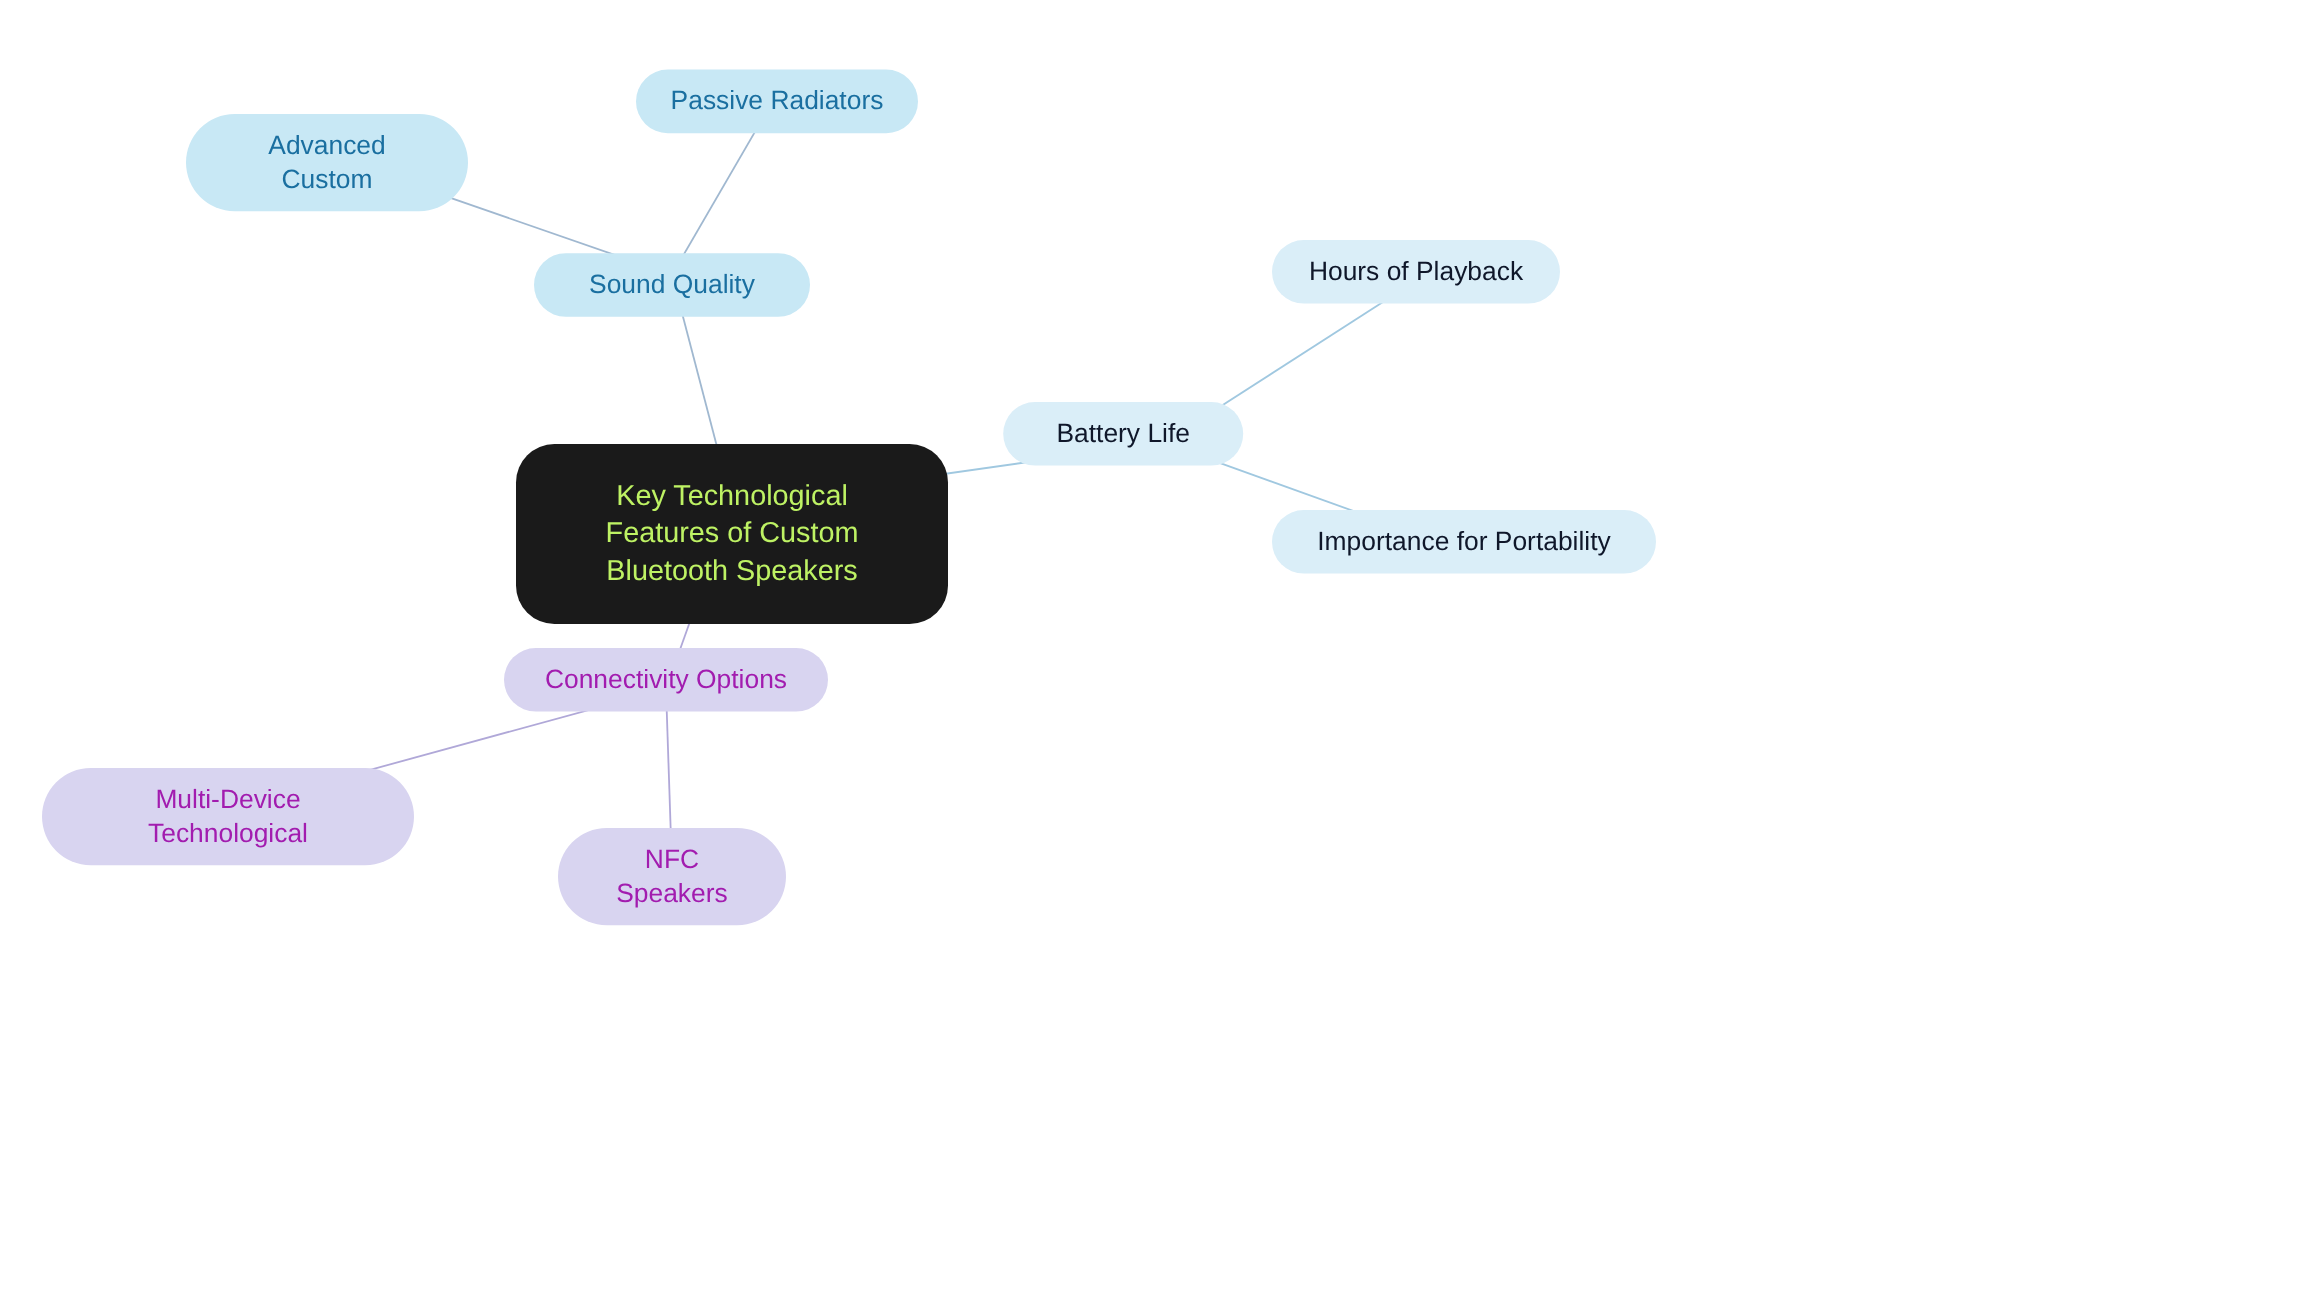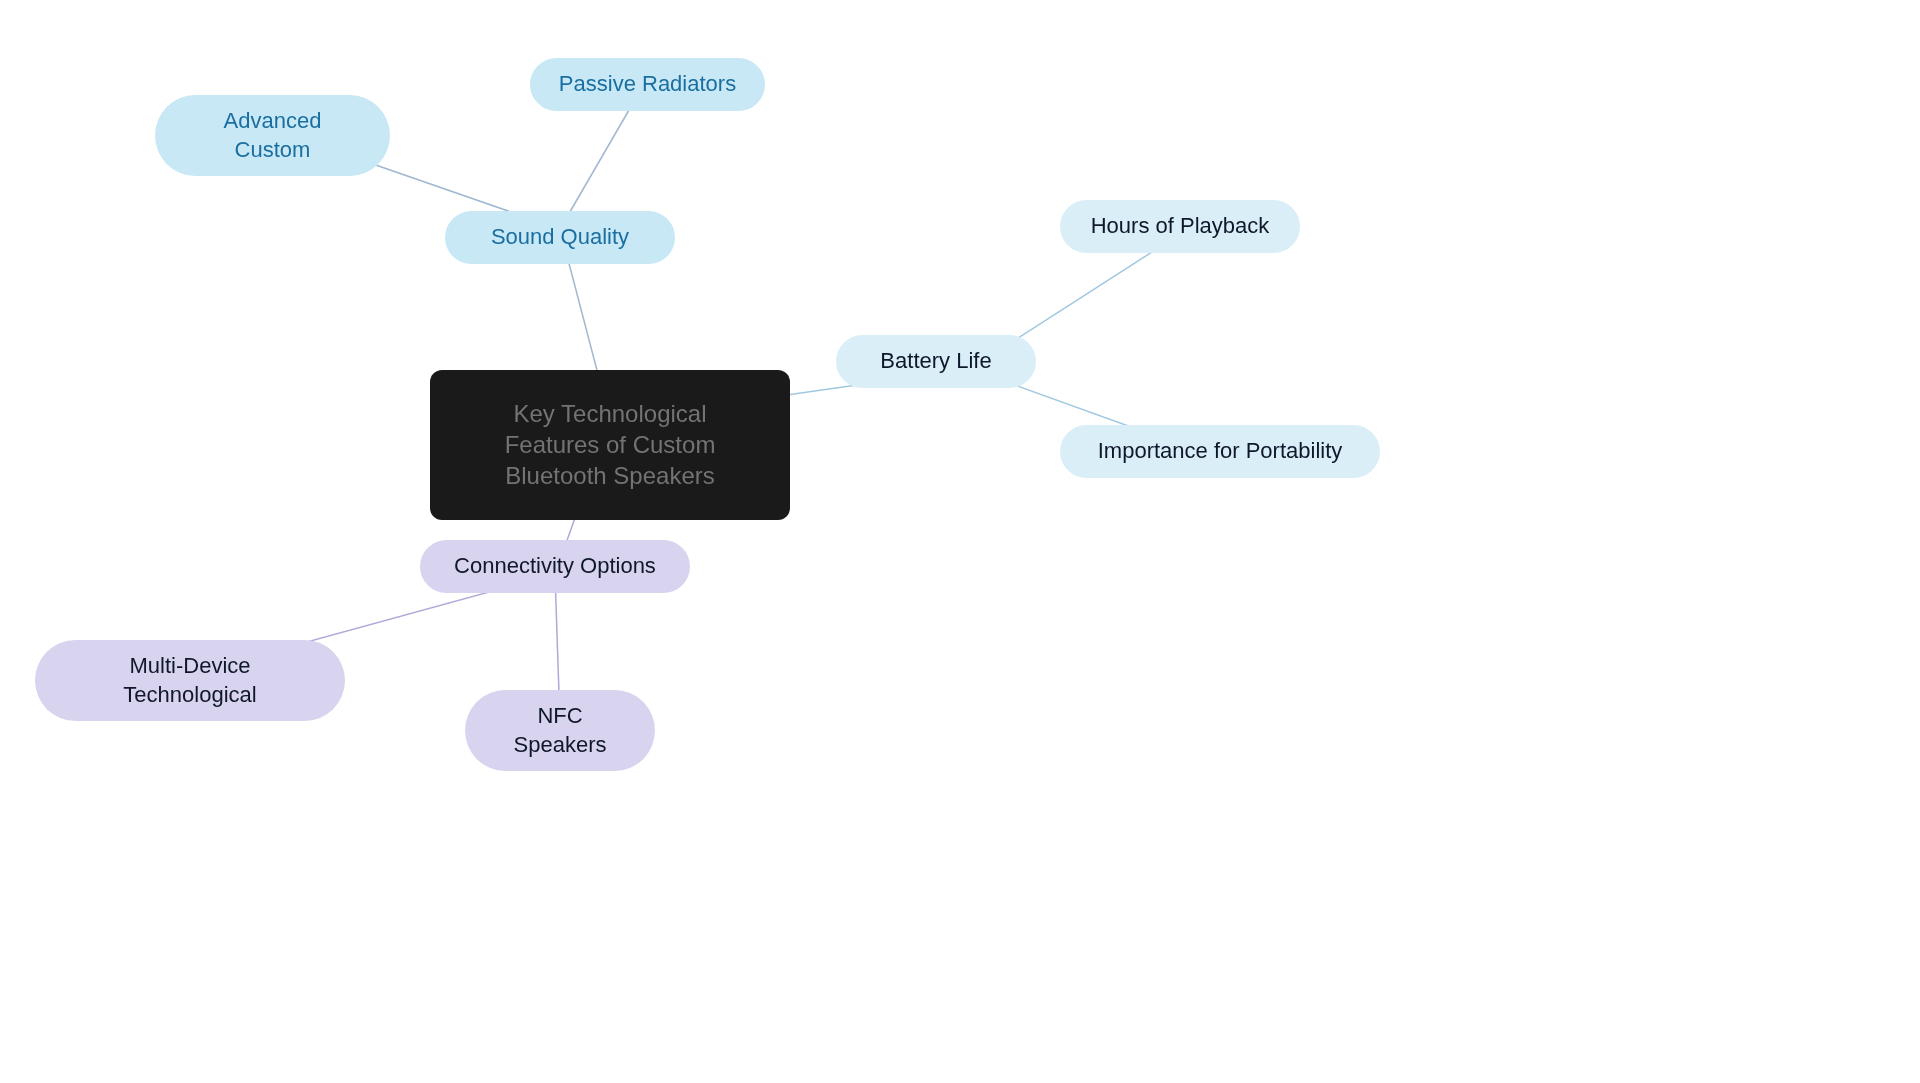--- a/index.html
+++ b/index.html
@@ -29,37 +29,37 @@
       text-align: center;
       padding: 12px 28px;
       font-size: 22px;
       font-weight: 500;
       line-height: 1.3;
       cursor: default;
     }
 
     .node-center {
       background: #1a1a1a;
-      color: #737373;
+      color: #bef264;
       font-size: 24px;
       font-weight: 400;
       width: 360px;
       padding: 28px 36px;
-      border-radius: 12px;
+      border-radius: 32px;
     }
 
     .node-blue {
       background: #c8e8f5;
       color: #1a6fa0;
       border: none;
     }
 
     .node-purple {
       background: #d8d4f0;
-      color: #0f172a;
+      color: #a21caf;
       border: none;
     }
 
     .node-blue-light {
       background: #daeef8;
       color: #0f172a;
     }
   </style>
 </head>
 <body>

